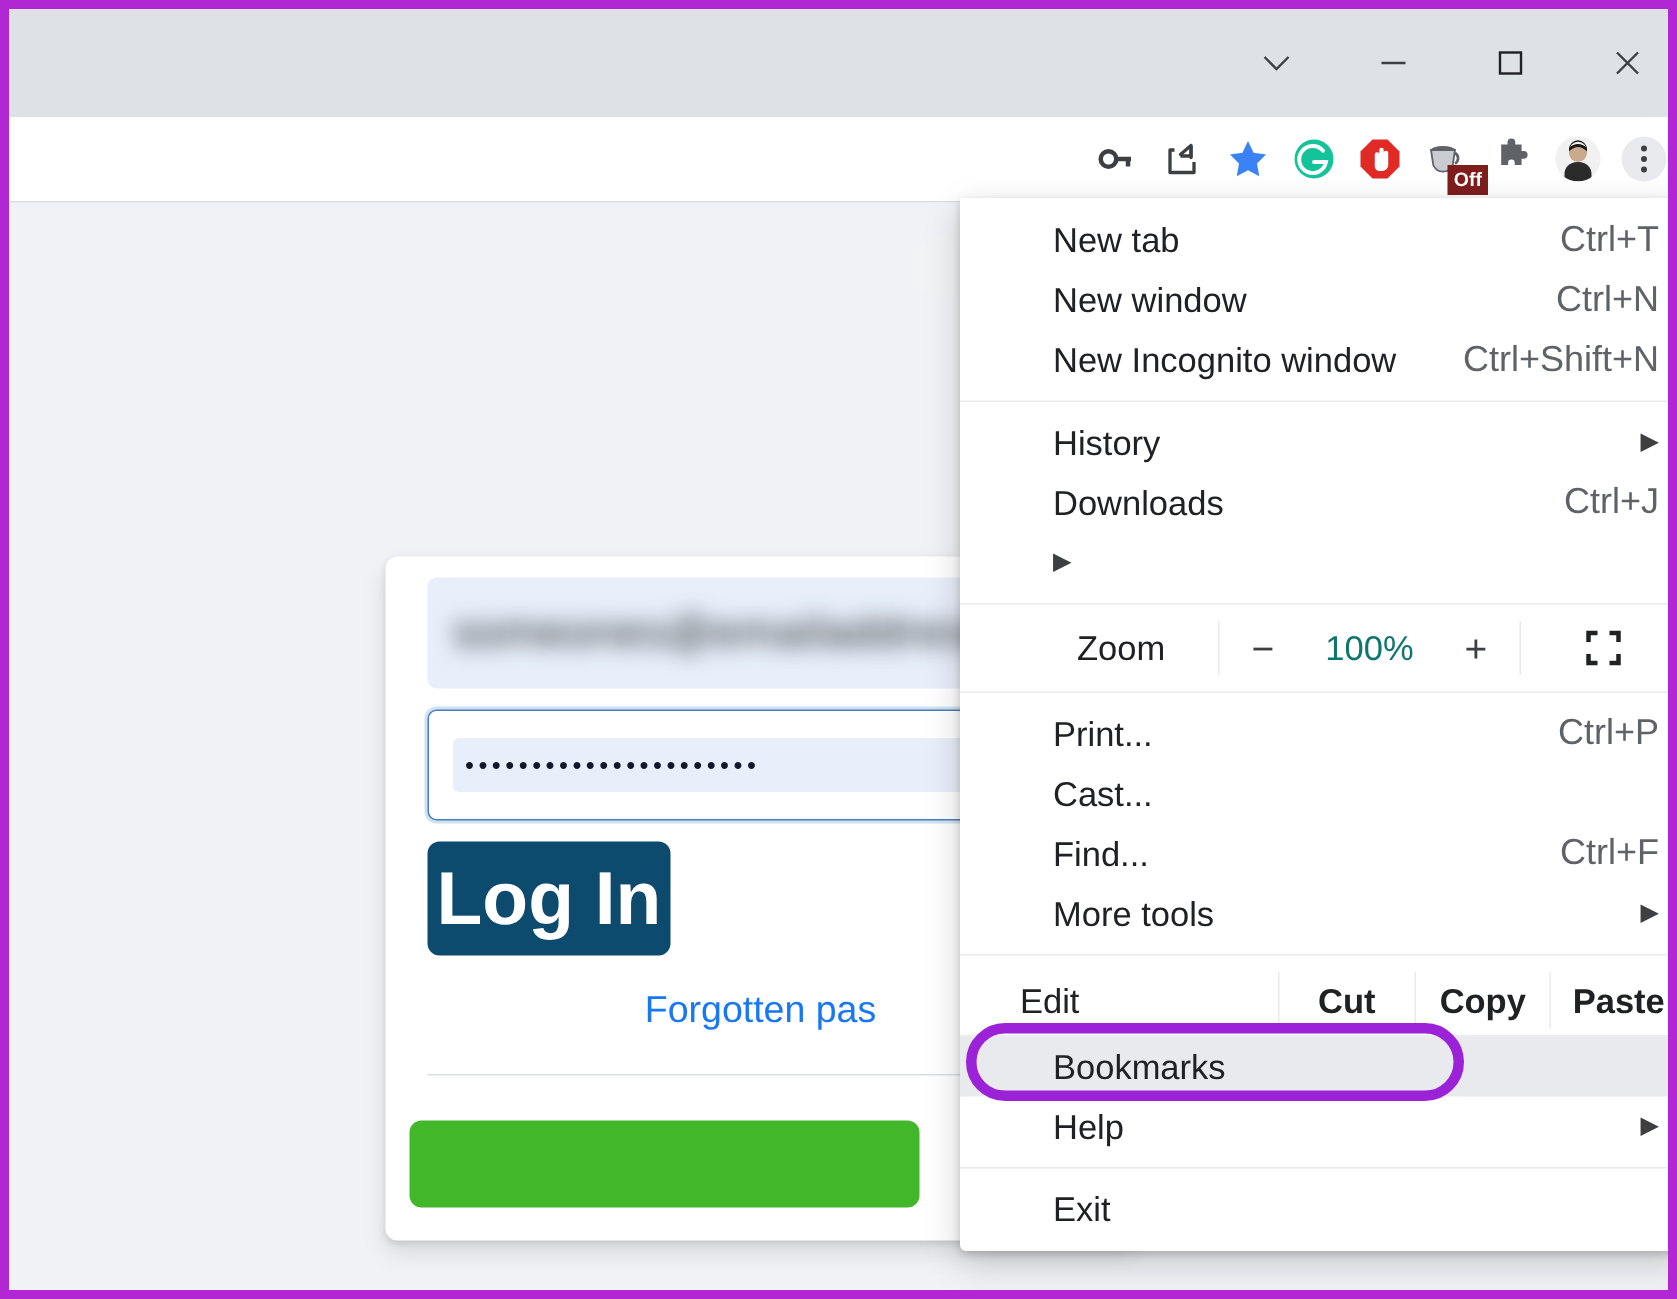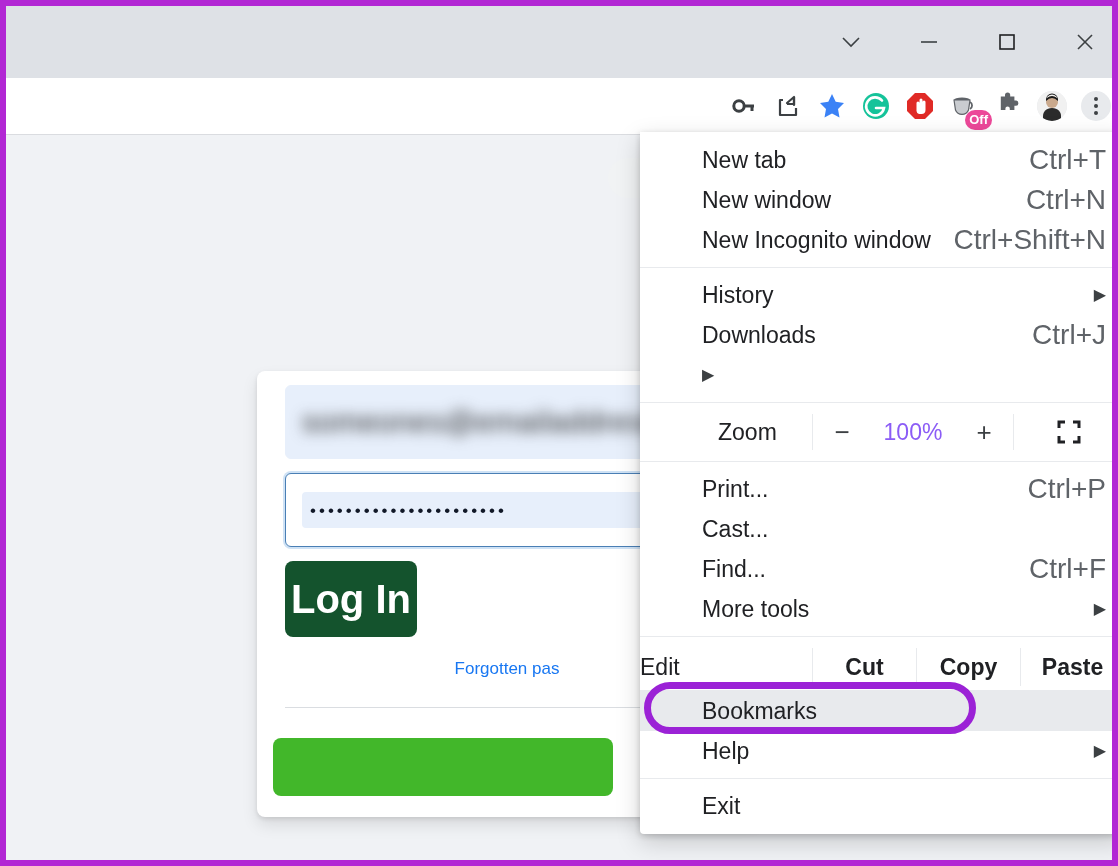--- a/index.html
+++ b/index.html
@@ -90,27 +90,27 @@
     width: 30px; height: 30px;
     border-radius: 50%;
     overflow: hidden;
     background: #e8eaed;
     position: relative;
   }
 
   .offbadge {
     position: absolute;
     right: -6px; bottom: -2px;
-    background: #ec4899;
+    background: #7f1d1d;
     color: #ffffff;
     font-size: 13px;
     font-weight: bold;
     line-height: 1;
     padding: 3px 4px 4px 4px;
-    border-radius: 10px;
+    border-radius: 0;
     font-family: "Liberation Sans", sans-serif;
   }
 
   
   #page {
     position: absolute;
     left: 0; top: 129px;
     width: 1118px; height: 737px;
     background: #f0f2f5;
   }
@@ -166,37 +166,37 @@
   }
   #password-dots {
     font-size: 17px;
     letter-spacing: 3px;
     color: #111827;
     line-height: 1;
   }
   #login-button {
     margin: 12px 12px 0 12px;
     height: 76px;
-    background: #14532d;
+    background: #0c4a6e;
     border-radius: 8px;
     color: #ffffff;
-    font-size: 40px;
+    font-size: 50px;
     font-weight: bold;
     display: flex;
     align-items: center;
     justify-content: center;
     border: none;
     cursor: pointer;
     font-family: "Liberation Sans", sans-serif;
   }
   #forgot-link {
     margin-top: 22px;
     text-align: center;
     color: #1877f2;
-    font-size: 17px;
+    font-size: 25px;
   }
   #card-divider {
     margin: 28px 12px 0 12px;
     height: 1px;
     background: #dadde1;
   }
   #create-button {
     margin: 30px auto 0 auto;
     width: 340px;
     height: 58px;
@@ -223,21 +223,21 @@
     display: flex;
     align-items: center;
     padding: 0 18px 0 62px;
     box-sizing: border-box;
     white-space: nowrap;
     cursor: default;
   }
   .mi .lbl { flex: 1; }
   .mi .accel {
     color: #5f6368;
-    font-size: 28px;
+    font-size: 24px;
   }
   .mi .arrow {
     color: #3c4043;
     font-size: 16px;
     line-height: 1;
   }
   .sep {
     height: 1px;
     background: #e8eaed;
     margin: 7px 0;
@@ -255,36 +255,37 @@
     padding-left: 78px;
     box-sizing: border-box;
   }
   .zdiv { width: 1px; background: #e8eaed; margin: 4px 0; }
   #zoom-ctrl {
     flex: 1;
     display: flex; align-items: center; justify-content: center;
     gap: 34px;
   }
   #zoom-minus, #zoom-plus { color: #3c4043; font-size: 26px; }
-  #zoom-value { color: #8b5cf6; font-size: 23px; }
+  #zoom-value { color: #0f766e; font-size: 23px; }
   #zoom-full {
     width: 110px;
     display: flex; align-items: center; justify-content: center;
   }
 
   
   #edit-row {
     height: 46px;
     display: flex;
     align-items: stretch;
   }
   #edit-label {
     width: 172px;
     display: flex; align-items: center;
     box-sizing: border-box;
+    margin-left: 40px;
   }
   .edit-act {
     flex: 1;
     display: flex; align-items: center; justify-content: center; font-weight: bold;
   }
 
   #settings-row { background: #e8eaed; }
 
   
   #settings-highlight {

